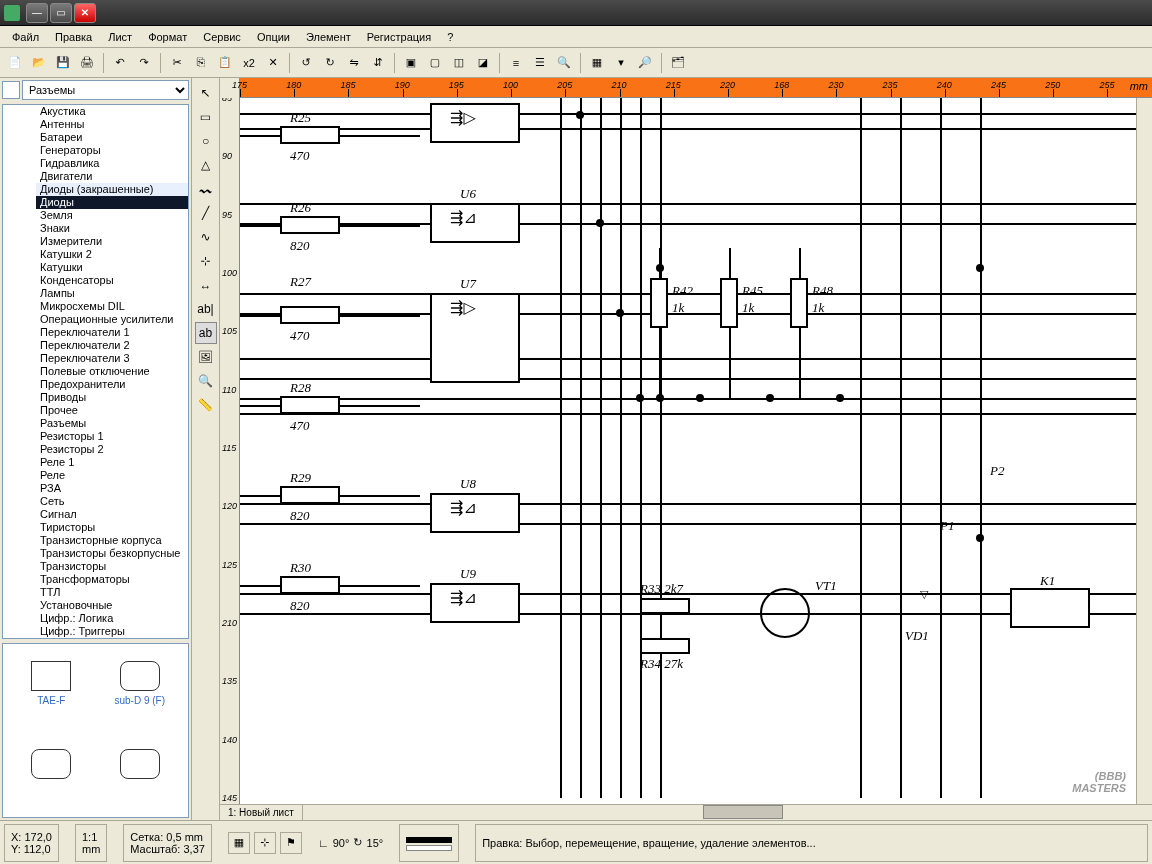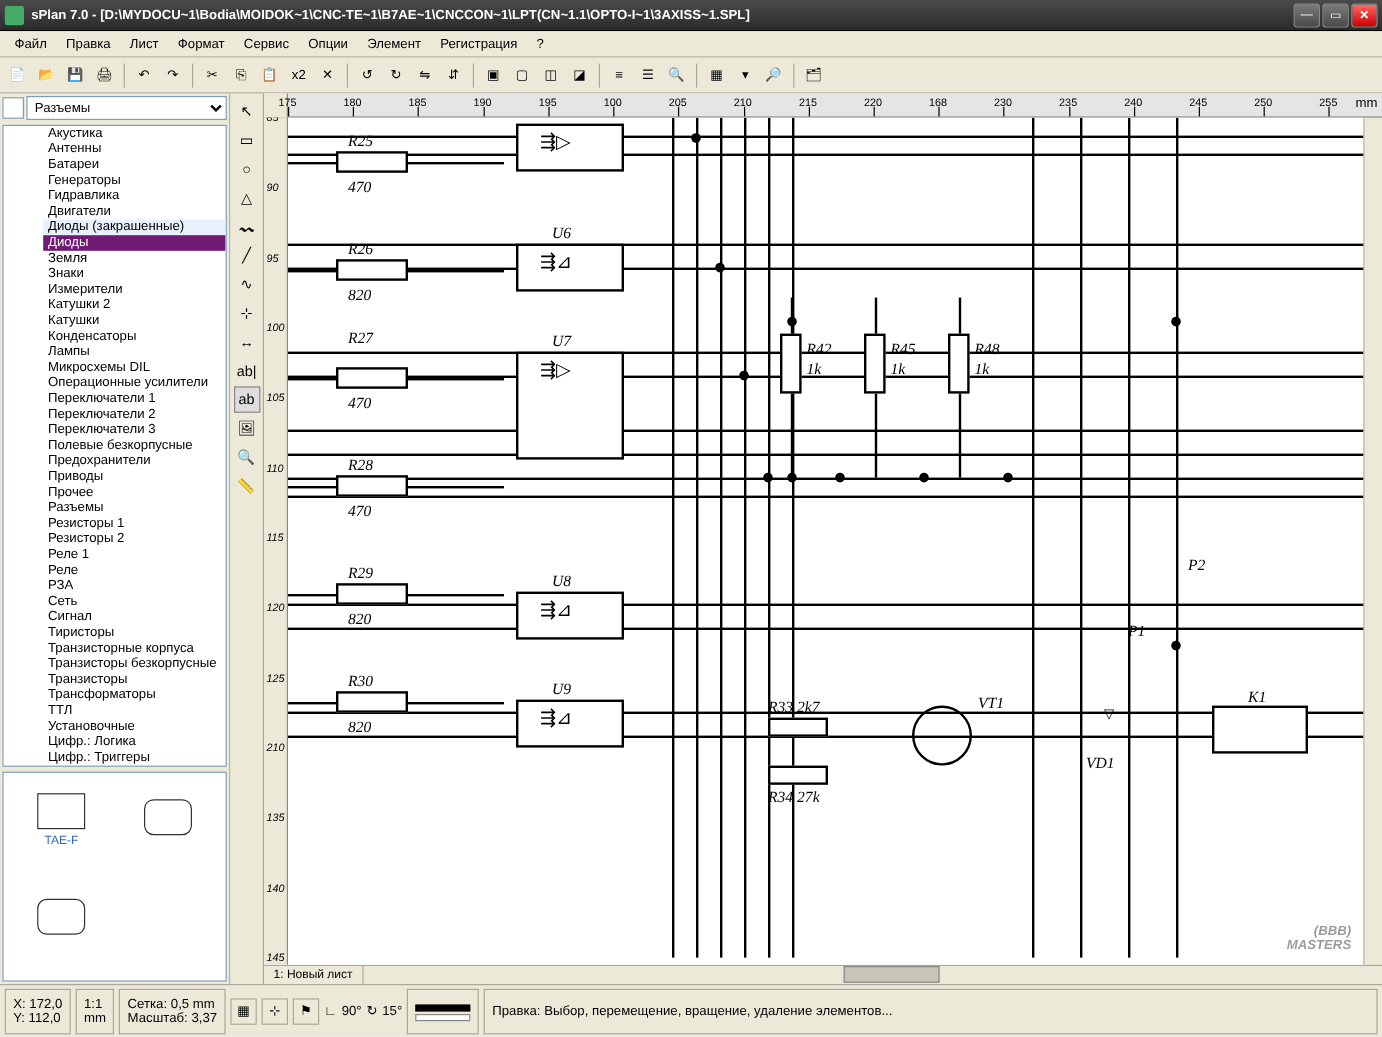--- a/index.html
+++ b/index.html
@@ -16,56 +16,55 @@
 .toolbar { height: 30px; background: #ece9d8; border-bottom: 1px solid #aca899; display: flex; align-items: center; padding: 0 4px; gap: 2px; }
 .tb-btn { width: 22px; height: 22px; display: flex; align-items: center; justify-content: center; cursor: pointer; border: 1px solid transparent; }
 .tb-sep { width: 1px; height: 20px; background: #aca899; margin: 0 3px; }
 .work { display: flex; height: 742px; }
 .left-panel { width: 192px; background: #ece9d8; border-right: 1px solid #aca899; display: flex; flex-direction: column; }
 .combo-row { display: flex; align-items: center; height: 24px; padding: 2px; }
 .combo-icon { width: 18px; height: 18px; border: 1px solid #7f9db9; background: #fff; margin-right: 2px; cursor: pointer; }
 .combo { flex: 1; height: 20px; border: 1px solid #7f9db9; background: #fff; font-size: 11px; padding: 0 2px; }
 .cat-list { background: #fff; border: 1px solid #7f9db9; margin: 2px; overflow: hidden; }
 .cat-item { padding: 0 4px; height: 13px; line-height: 13px; font-size: 11px; cursor: pointer; white-space: nowrap; overflow: hidden; margin-left: 33px; }
-.cat-item.sel { background: #701a75; color: #fff; }
+.cat-item.sel { background: #0f172a; color: #fff; }
 .cat-item.light { background: #e8f0fe; }
 .comp-preview { flex: 1; background: #fff; border: 1px solid #7f9db9; margin: 2px; display: flex; flex-wrap: wrap; padding: 4px; }
 .comp-cell { width: 50%; height: 70px; display: flex; flex-direction: column; align-items: center; justify-content: center; cursor: pointer; }
 .comp-shape { width: 40px; height: 30px; border: 1px solid #333; background: #fff; margin-bottom: 4px; }
 .comp-label { font-size: 10px; color: #316ac5; }
 .tool-strip { width: 28px; background: #ece9d8; border-right: 1px solid #aca899; display: flex; flex-direction: column; align-items: center; padding-top: 4px; gap: 2px; }
 .tool { width: 22px; height: 22px; display: flex; align-items: center; justify-content: center; cursor: pointer; border: 1px solid transparent; font-size: 12px; }
 .canvas-area { flex: 1; display: flex; flex-direction: column; background: #fff; }
-.ruler-h { height: 20px; background: #e5e5e5; border-bottom: 1px solid #888; position: relative; font-size: 9px; display: flex; }
+.ruler-h { height: 20px; background: #f97316; border-bottom: 1px solid #888; position: relative; font-size: 9px; display: flex; font-style: italic; }
 .ruler-corner { width: 20px; height: 20px; background: #ece9d8; border-right: 1px solid #888; }
 .ruler-tick { position: absolute; bottom: 0; width: 1px; height: 8px; background: #000; }
 .ruler-label { position: absolute; top: 2px; font-size: 9px; }
 .canvas-row { flex: 1; display: flex; overflow: hidden; }
 .ruler-v { width: 20px; background: #ece9d8; border-right: 1px solid #888; position: relative; font-style: italic; }
 .ruler-v-label { position: absolute; left: 2px; font-size: 9px; }
 .canvas { flex: 1; background: #fff; position: relative; overflow: hidden; }
 .schematic-line { position: absolute; background: #000; }
 .schematic-text { position: absolute; font-style: italic; font-size: 13px; font-family: serif; }
 .schematic-box { position: absolute; border: 2px solid #000; background: #fff; }
 .schematic-dot { position: absolute; width: 8px; height: 8px; background: #000; border-radius: 50%; transform: translate(-50%, -50%); }
 .scrollbar-h { height: 16px; background: #ece9d8; border-top: 1px solid #aca899; display: flex; }
 .tab-label { padding: 0 8px; line-height: 16px; border-right: 1px solid #aca899; cursor: pointer; font-size: 10px; }
 .sb-thumb { background: #c8c4b8; border: 1px solid #888; height: 14px; width: 80px; margin-left: 400px; cursor: pointer; }
-.status { height: 44px; background: #ece9d8; border-top: 1px solid #aca899; display: flex; align-items: center; padding: 2px 4px; gap: 4px; font-size: 10px; }
+.status { height: 44px; background: #ece9d8; border-top: 1px solid #aca899; display: flex; align-items: center; padding: 2px 4px; gap: 16px; font-size: 10px; }
 .status-pane { border: 1px solid #aca899; padding: 2px 6px; background: #ece9d8; height: 38px; display: flex; flex-direction: column; justify-content: center; }
 .status-btn { width: 22px; height: 22px; border: 1px solid #aca899; display: flex; align-items: center; justify-content: center; cursor: pointer; }
 .status-row { display: flex; gap: 4px; align-items: center; }
 .watermark { position: absolute; right: 10px; bottom: 10px; font-size: 22px; color: rgba(0,0,0,0.4); font-weight: bold; font-style: italic; text-align: right; pointer-events: none; }
 </style>
 </head>
 <body>
 
 <div class="titlebar">
   <div class="titlebar-icon"></div>
-  <div class="titlebar-text">sPlan 7.0 - [D:\MYDOCU~1\Bodia\MOIDOK~1\CNC-TE~1\B7AE~1\CNCCON~1\LPT(CN~1.1\OPTO-I~1\3AXISS~1.SPL]</div>
   <div class="win-btns">
     <div class="win-btn win-min">—</div>
     <div class="win-btn win-max">▭</div>
     <div class="win-btn win-close">✕</div>
   </div>
 </div>
 
 <div class="menubar">
   <div class="menu-item">Файл</div>
   <div class="menu-item">Правка</div>
@@ -137,21 +136,21 @@
         <div class="cat-item">Измерители</div>
         <div class="cat-item">Катушки 2</div>
         <div class="cat-item">Катушки</div>
         <div class="cat-item">Конденсаторы</div>
         <div class="cat-item">Лампы</div>
         <div class="cat-item">Микросхемы DIL</div>
         <div class="cat-item">Операционные усилители</div>
         <div class="cat-item">Переключатели 1</div>
         <div class="cat-item">Переключатели 2</div>
         <div class="cat-item">Переключатели 3</div>
-        <div class="cat-item">Полевые безкорпусные</div>
+        <div class="cat-item">Полевые отключение</div>
         <div class="cat-item">Предохранители</div>
         <div class="cat-item">Приводы</div>
         <div class="cat-item">Прочее</div>
         <div class="cat-item">Разъемы</div>
         <div class="cat-item">Резисторы 1</div>
         <div class="cat-item">Резисторы 2</div>
         <div class="cat-item">Реле 1</div>
         <div class="cat-item">Реле</div>
         <div class="cat-item">РЗА</div>
         <div class="cat-item">Сеть</div>
@@ -163,20 +162,24 @@
         <div class="cat-item">Трансформаторы</div>
         <div class="cat-item">ТТЛ</div>
         <div class="cat-item">Установочные</div>
         <div class="cat-item">Цифр.: Логика</div>
         <div class="cat-item">Цифр.: Триггеры</div>
       </div>
     <div class="comp-preview">
       <div class="comp-cell">
         <div class="comp-shape"></div>
         <div class="comp-label">TAE-F</div>
+      </div>
+      <div class="comp-cell">
+        <div class="comp-shape" style="border-radius:8px"></div>
+        <div class="comp-label">sub-D 9 (F)</div>
       </div>
       <div class="comp-cell">
         <div class="comp-shape" style="border-radius:8px"></div>
       </div>
       <div class="comp-cell">
         <div class="comp-shape" style="border-radius:8px"></div>
       </div>
     </div>
   </div>
 

